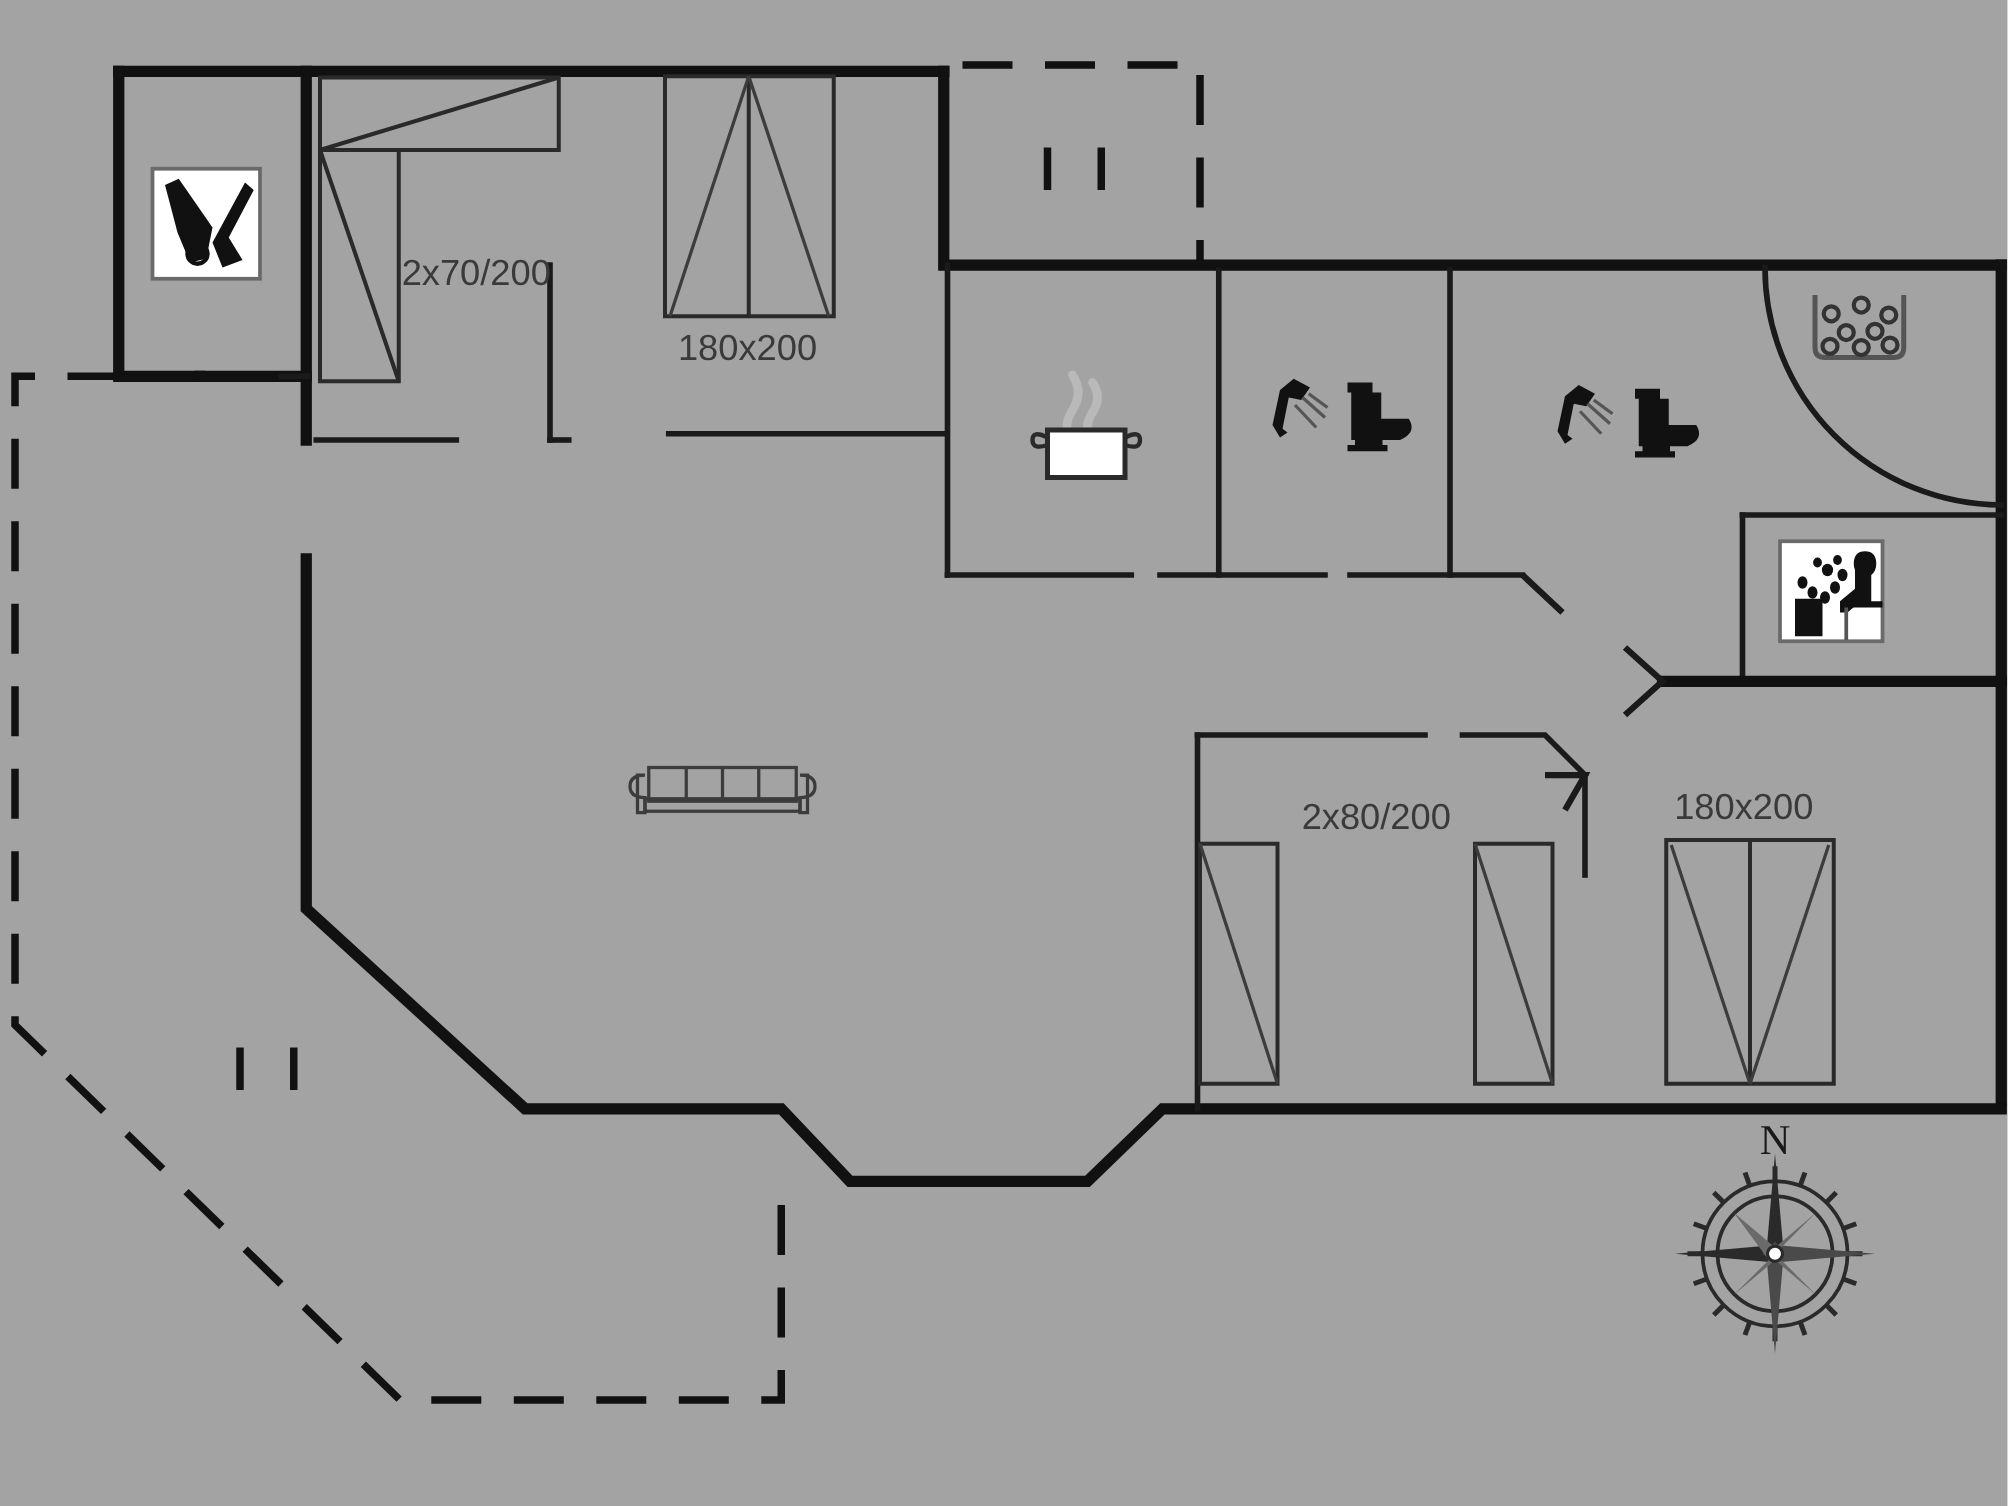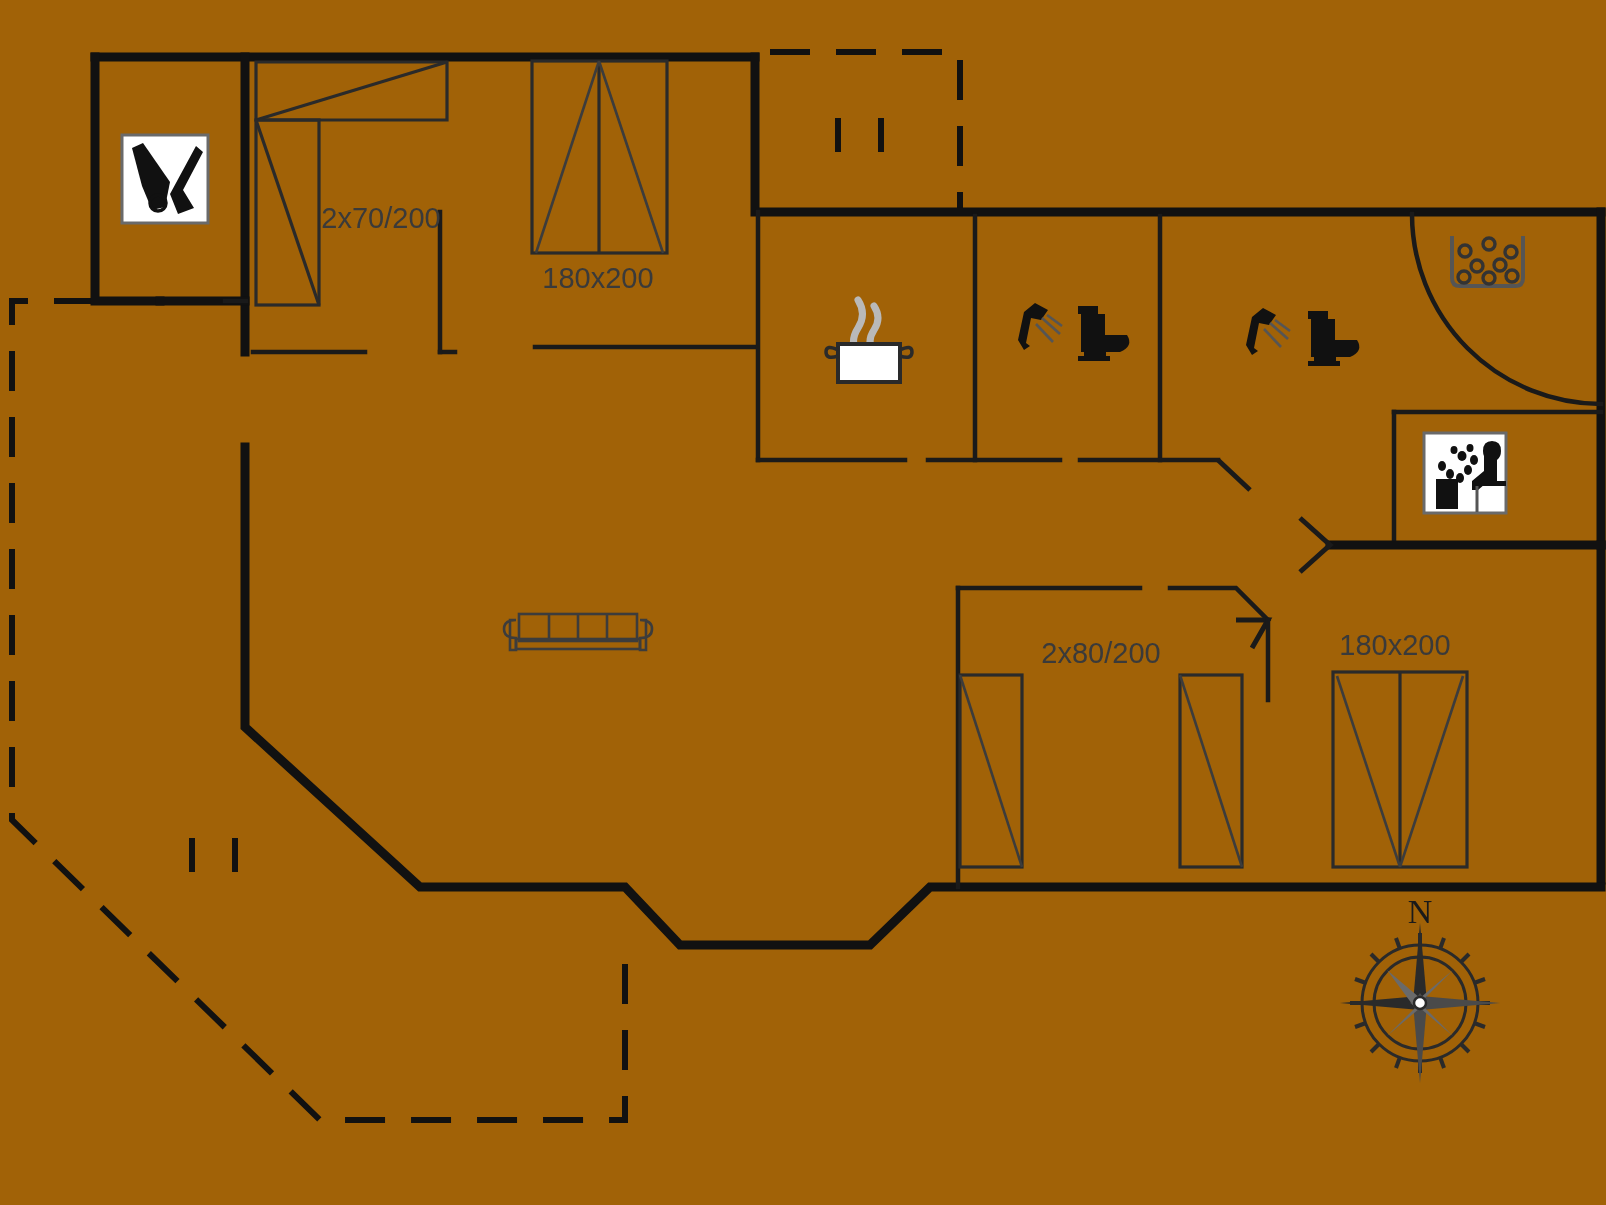--- a/index.html
+++ b/index.html
@@ -7,21 +7,21 @@
     padding: 0;
     background: #ffffff;
   }
   body {
     font-family: "Liberation Sans", sans-serif;
   }
   #plan-root {
     position: relative;
     width: 1606px;
     height: 1205px;
-    background: #a16207;
+    background: #a3a3a3;
     overflow: hidden;
   }
   #plan-svg {
     position: absolute;
     left: 0;
     top: 0;
     width: 1606px;
     height: 1205px;
   }
   .dim-label {

